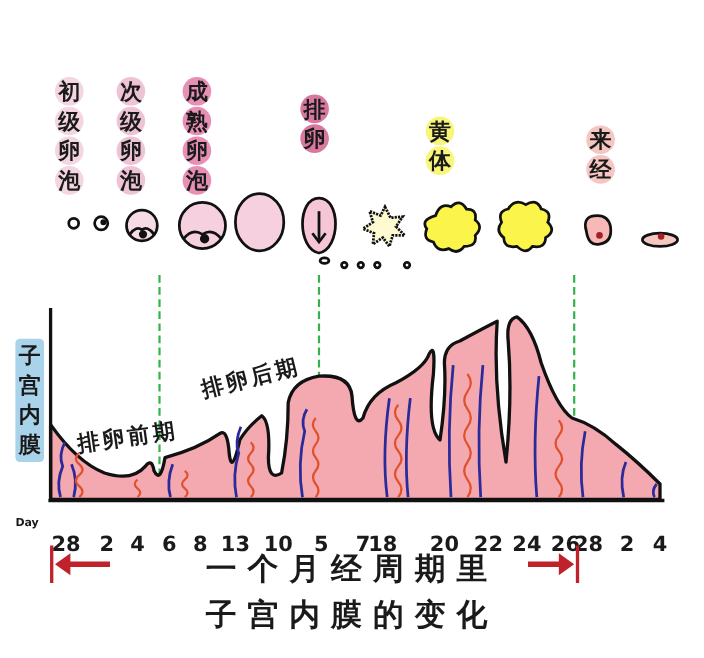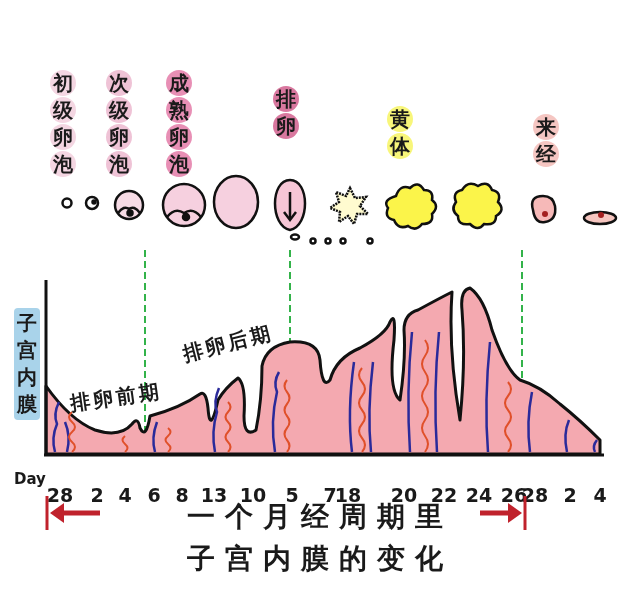--- a/index.html
+++ b/index.html
@@ -4,21 +4,21 @@
 <style>
   html, body { margin:0; padding:0; background:#ffffff; }
   body { width:640px; height:598px; position:relative; overflow:hidden;
          font-family:"DejaVu Sans", sans-serif; color:#1a1a1a; }
   .abs { position:absolute; }
   .vlabel { position:absolute; display:flex; flex-direction:column; align-items:center; }
   .vlabel span { display:block; width:26px; height:26px; line-height:26px; text-align:center;
                  font-size:20px; font-weight:bold; border-radius:50%; margin-bottom:1px; }
   .ticks { position:absolute; top:462px; left:0; width:640px; height:30px; }
   .tick { position:absolute; font-size:19px; font-weight:bold; transform:translateX(-50%);margin-top:22px; }
-  .daylbl { position:absolute; left:14px; top:470px; font-size:15px; font-weight:bold; }
+  .daylbl { position:absolute; left:14px; top:470px; font-size:10px; font-weight:bold; }
   .phase { position:absolute; font-size:20px; font-weight:bold; letter-spacing:3px; }
   .caption { position:absolute; left:0; width:640px; text-align:center; font-size:28px; font-weight:bold; letter-spacing:10px; }
 </style>
 </head>
 <body>
 
 <div class="vlabel" style="left:50px;top:70px;">
   <span style="background:#f4d6e2">初</span>
   <span style="background:#f4d6e2">级</span>
   <span style="background:#f4d6e2">卵</span>

